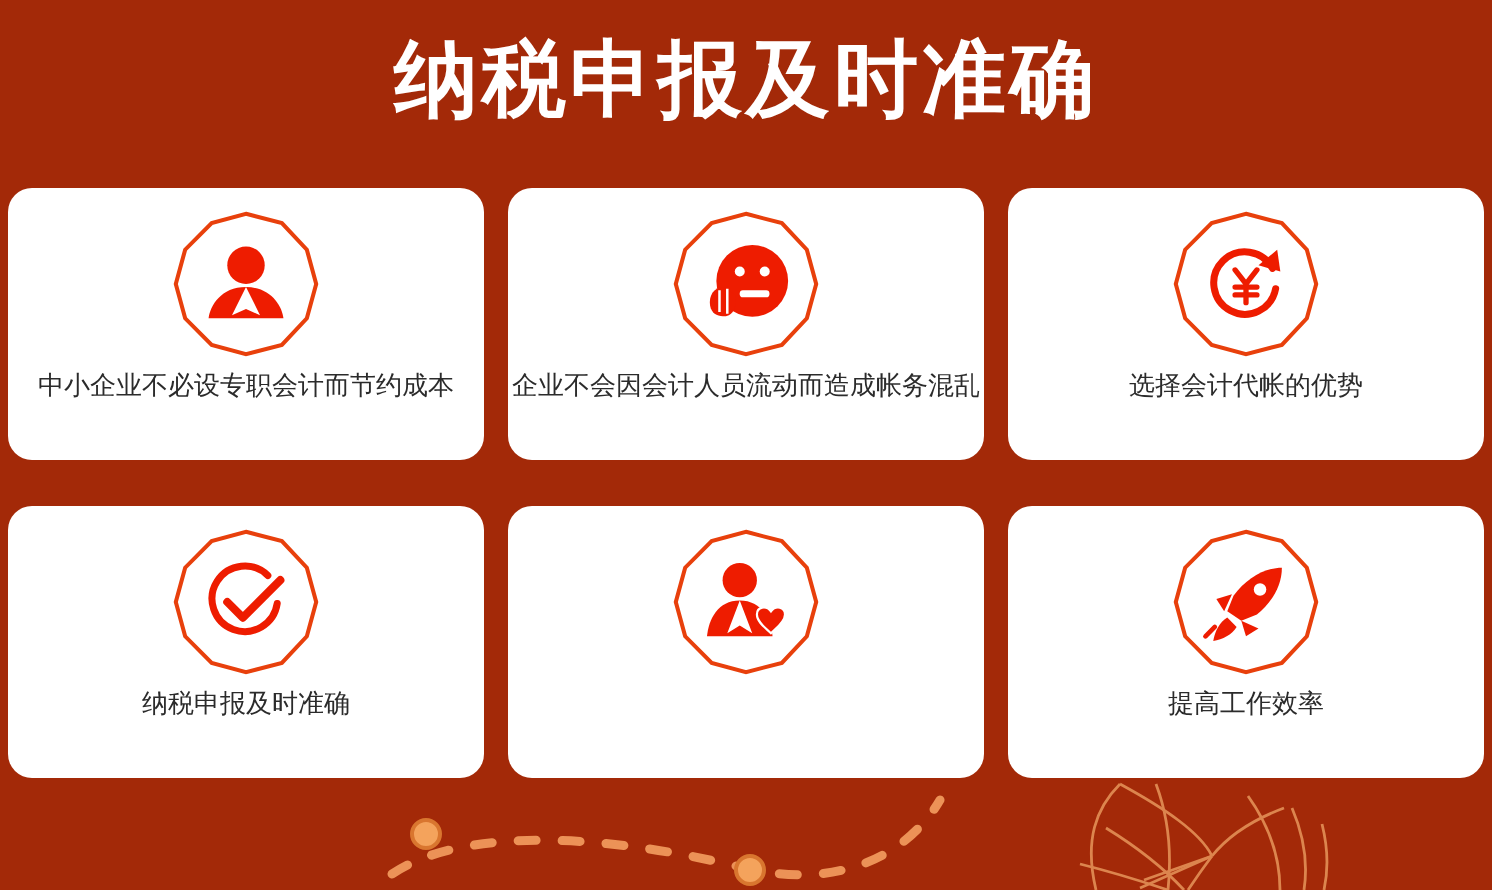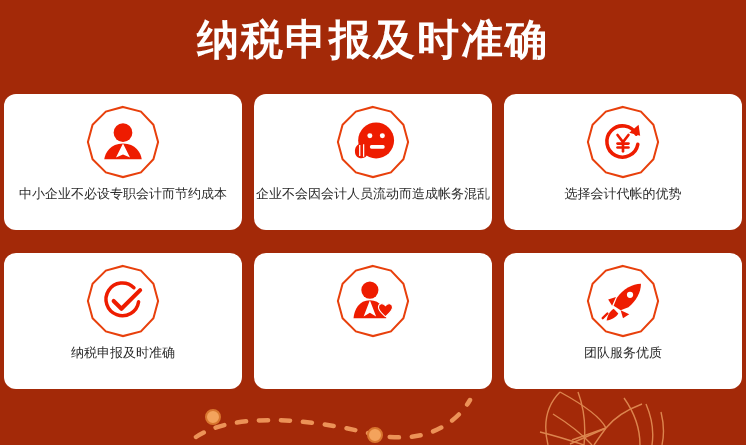--- a/index.html
+++ b/index.html
@@ -201,17 +201,17 @@
         <svg viewBox="0 0 100 100" xmlns="http://www.w3.org/2000/svg">
           <polygon points="50,5 73,11 89,28 95,50 89,72 73,89 50,95 28,89 11,72 5,50 11,28 28,11" fill="none" stroke="#e8400c" stroke-width="2.6"></polygon>
           <path d="M73 28 C 62 28, 50 35, 42 46 L 38 56 L 47 62 L 57 58 C 67 50, 73 39, 73 28 Z" fill="#ee1c00"></path>
           <circle cx="59" cy="42" r="4" fill="#ffffff"></circle>
           <path d="M41 45 L 31 48 L 36 56 Z" fill="#ee1c00"></path>
           <path d="M47 62 L 50 72 L 58 67 Z" fill="#ee1c00"></path>
           <path d="M38 60 C 33 63, 30 69, 29 75 C 35 74, 41 71, 44 66 Z" fill="#ee1c00"></path>
           <path d="M30 66 L 24 72" stroke="#ee1c00" stroke-width="3" stroke-linecap="round"></path>
         </svg>
       </span>
-      <div class="card-label">团队服务优质</div>
+      <div class="card-label">提高工作效率</div>
     </div>
 
   </div>
 </div>
 
 </body></html>

